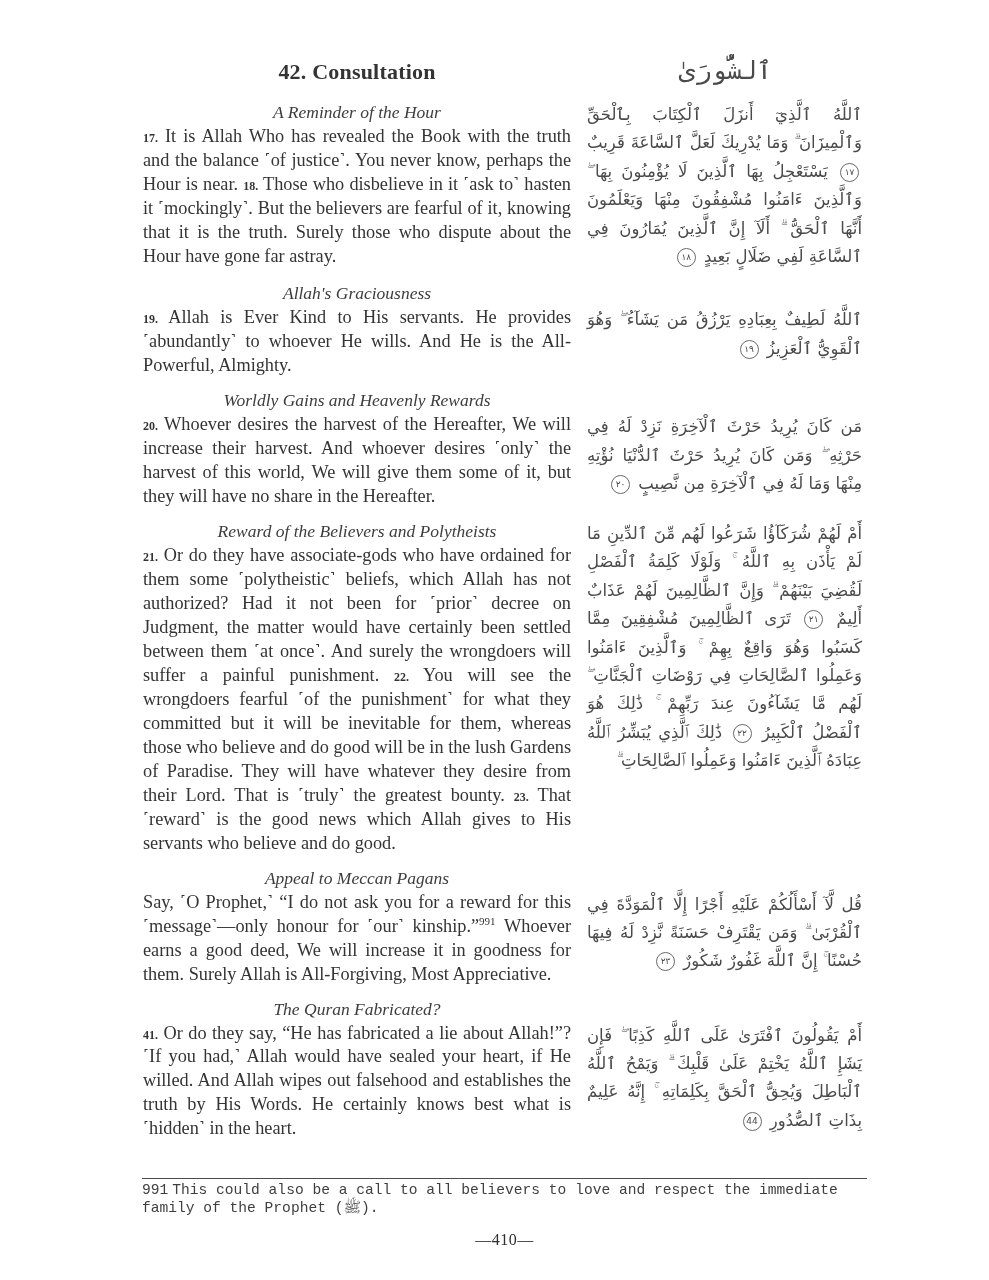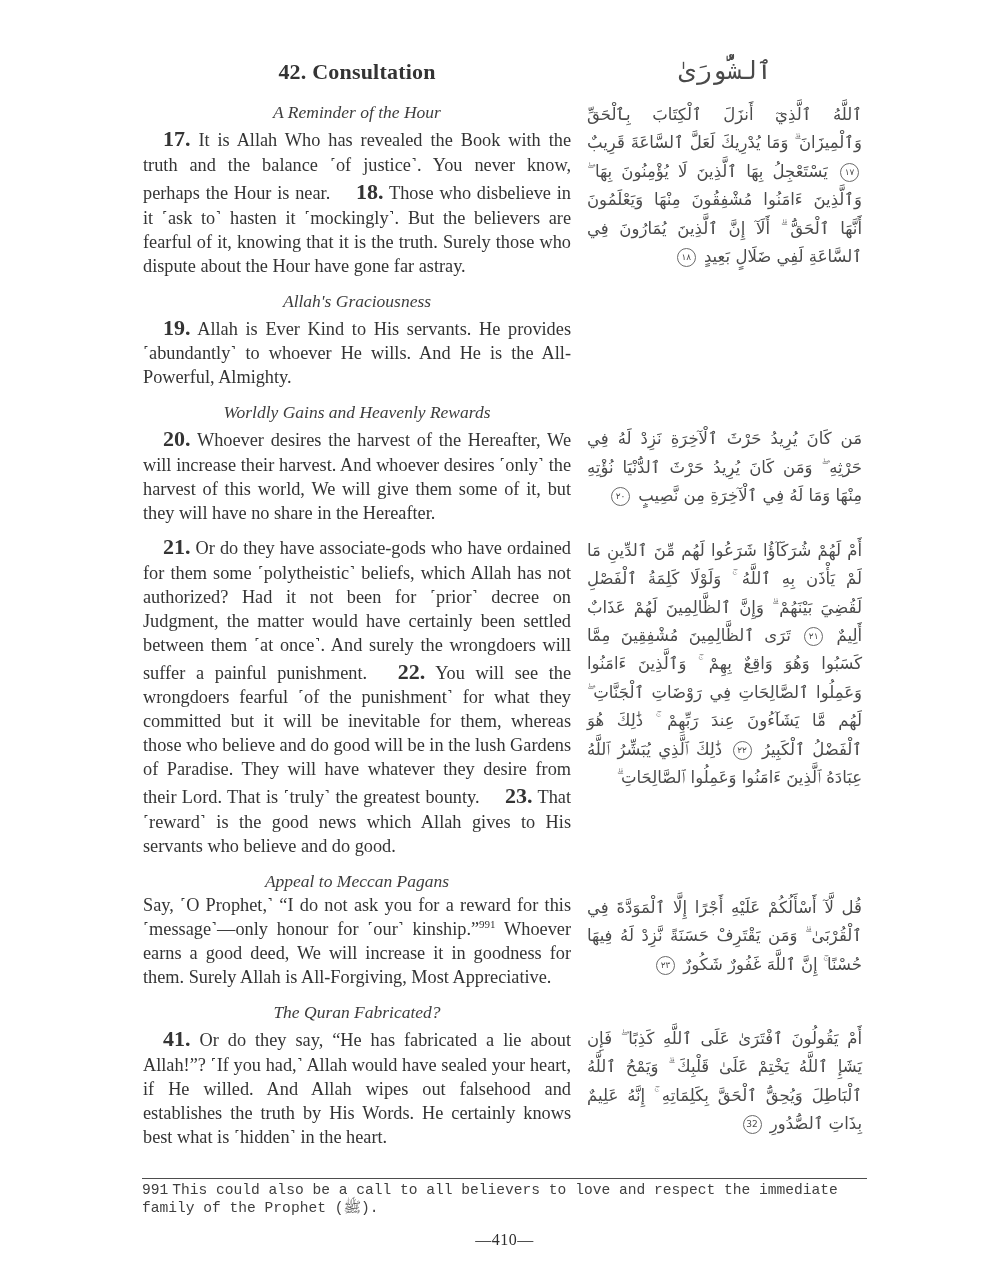--- a/index.html
+++ b/index.html
@@ -57,22 +57,21 @@
     margin: 5px 0 2px 0;
   }
   .english-text {
     margin: 0;
     font-size: 18.3px;
     line-height: 1.31;
     text-align: justify;
     color: #343434;
   }
   .english-text b {
-    font-size: 22px;
-    margin-left: 20px;
+    font-size: 12px;
   }
   .english-text sup {
     font-size: 11px;
     line-height: 0;
   }
   .arabic-text {
     margin: 4px 0 0 0;
     direction: rtl;
     font-family: "DejaVu Sans", sans-serif;
     font-size: 16.5px;
@@ -142,34 +141,38 @@
     <div class="col-ar">
       <p class="arabic-text" dir="rtl" lang="ar">ٱللَّهُ ٱلَّذِيٓ أَنزَلَ ٱلْكِتَابَ بِٱلْحَقِّ وَٱلْمِيزَانَ ۗ وَمَا يُدْرِيكَ لَعَلَّ ٱلسَّاعَةَ قَرِيبٌ <span class="ayah">١٧</span> يَسْتَعْجِلُ بِهَا ٱلَّذِينَ لَا يُؤْمِنُونَ بِهَا ۖ وَٱلَّذِينَ ءَامَنُوا مُشْفِقُونَ مِنْهَا وَيَعْلَمُونَ أَنَّهَا ٱلْحَقُّ ۗ أَلَآ إِنَّ ٱلَّذِينَ يُمَارُونَ فِي ٱلسَّاعَةِ لَفِي ضَلَالٍ بَعِيدٍ <span class="ayah">١٨</span></p>
     </div>
   </section>
 
   <section class="section">
     <div class="col-en">
       <h3 class="section-heading">Allah's Graciousness</h3>
       <p class="english-text"><b>19.</b> Allah is Ever Kind to His servants. He provides ˹abundantly˺ to whoever He wills. And He is the All-Powerful, Almighty.</p>
     </div>
+    <div class="col-ar">
+      <p class="arabic-text arabic-offset" dir="rtl" lang="ar">ٱللَّهُ لَطِيفٌ بِعِبَادِهِ يَرْزُقُ مَن يَشَآءُ ۖ وَهُوَ ٱلْقَوِيُّ ٱلْعَزِيزُ <span class="ayah">١٩</span></p>
+    </div>
   </section>
 
   <section class="section">
     <div class="col-en">
       <h3 class="section-heading">Worldly Gains and Heavenly Rewards</h3>
       <p class="english-text"><b>20.</b> Whoever desires the harvest of the Hereafter, We will increase their harvest. And whoever desires ˹only˺ the harvest of this world, We will give them some of it, but they will have no share in the Hereafter.</p>
     </div>
     <div class="col-ar">
       <p class="arabic-text arabic-offset" dir="rtl" lang="ar">مَن كَانَ يُرِيدُ حَرْثَ ٱلْآخِرَةِ نَزِدْ لَهُ فِي حَرْثِهِ ۖ وَمَن كَانَ يُرِيدُ حَرْثَ ٱلدُّنْيَا نُؤْتِهِ مِنْهَا وَمَا لَهُ فِي ٱلْآخِرَةِ مِن نَّصِيبٍ <span class="ayah">٢٠</span></p>
     </div>
   </section>
 
   <section class="section">
     <div class="col-en">
+      <h3 class="section-heading">Reward of the Believers and Polytheists</h3>
       <p class="english-text"><b>21.</b> Or do they have associate-gods who have ordained for them some ˹polytheistic˺ beliefs, which Allah has not authorized? Had it not been for ˹prior˺ decree on Judgment, the matter would have certainly been settled between them ˹at once˺. And surely the wrongdoers will suffer a painful punishment. <b>22.</b> You will see the wrongdoers fearful ˹of the punishment˺ for what they committed but it will be inevitable for them, whereas those who believe and do good will be in the lush Gardens of Paradise. They will have whatever they desire from their Lord. That is ˹truly˺ the greatest bounty. <b>23.</b> That ˹reward˺ is the good news which Allah gives to His servants who believe and do good.</p>
     </div>
     <div class="col-ar">
       <p class="arabic-text" dir="rtl" lang="ar">أَمْ لَهُمْ شُرَكَآؤُا شَرَعُوا لَهُم مِّنَ ٱلدِّينِ مَا لَمْ يَأْذَن بِهِ ٱللَّهُ ۚ وَلَوْلَا كَلِمَةُ ٱلْفَصْلِ لَقُضِيَ بَيْنَهُمْ ۗ وَإِنَّ ٱلظَّالِمِينَ لَهُمْ عَذَابٌ أَلِيمٌ <span class="ayah">٢١</span> تَرَى ٱلظَّالِمِينَ مُشْفِقِينَ مِمَّا كَسَبُوا وَهُوَ وَاقِعٌ بِهِمْ ۚ وَٱلَّذِينَ ءَامَنُوا وَعَمِلُوا ٱلصَّالِحَاتِ فِي رَوْضَاتِ ٱلْجَنَّاتِ ۖ لَهُم مَّا يَشَآءُونَ عِندَ رَبِّهِمْ ۚ ذَٰلِكَ هُوَ ٱلْفَضْلُ ٱلْكَبِيرُ <span class="ayah">٢٢</span> ذَٰلِكَ ٱلَّذِي يُبَشِّرُ ٱللَّهُ عِبَادَهُ ٱلَّذِينَ ءَامَنُوا وَعَمِلُوا ٱلصَّالِحَاتِ ۗ</p>
     </div>
   </section>
 
   <section class="section">
     <div class="col-en">
       <h3 class="section-heading">Appeal to Meccan Pagans</h3>
@@ -179,21 +182,21 @@
       <p class="arabic-text arabic-offset" dir="rtl" lang="ar">قُل لَّآ أَسْأَلُكُمْ عَلَيْهِ أَجْرًا إِلَّا ٱلْمَوَدَّةَ فِي ٱلْقُرْبَىٰ ۗ وَمَن يَقْتَرِفْ حَسَنَةً نَّزِدْ لَهُ فِيهَا حُسْنًا ۚ إِنَّ ٱللَّهَ غَفُورٌ شَكُورٌ <span class="ayah">٢٣</span></p>
     </div>
   </section>
 
   <section class="section">
     <div class="col-en">
       <h3 class="section-heading">The Quran Fabricated?</h3>
       <p class="english-text"><b>41.</b> Or do they say, “He has fabricated a lie about Allah!”? ˹If you had,˺ Allah would have sealed your heart, if He willed. And Allah wipes out falsehood and establishes the truth by His Words. He certainly knows best what is ˹hidden˺ in the heart.</p>
     </div>
     <div class="col-ar">
-      <p class="arabic-text arabic-offset" dir="rtl" lang="ar">أَمْ يَقُولُونَ ٱفْتَرَىٰ عَلَى ٱللَّهِ كَذِبًا ۖ فَإِن يَشَإِ ٱللَّهُ يَخْتِمْ عَلَىٰ قَلْبِكَ ۗ وَيَمْحُ ٱللَّهُ ٱلْبَاطِلَ وَيُحِقُّ ٱلْحَقَّ بِكَلِمَاتِهِ ۚ إِنَّهُ عَلِيمٌ بِذَاتِ ٱلصُّدُورِ <span class="ayah">32</span></p>
+      <p class="arabic-text arabic-offset" dir="rtl" lang="ar">أَمْ يَقُولُونَ ٱفْتَرَىٰ عَلَى ٱللَّهِ كَذِبًا ۖ فَإِن يَشَإِ ٱللَّهُ يَخْتِمْ عَلَىٰ قَلْبِكَ ۗ وَيَمْحُ ٱللَّهُ ٱلْبَاطِلَ وَيُحِقُّ ٱلْحَقَّ بِكَلِمَاتِهِ ۚ إِنَّهُ عَلِيمٌ بِذَاتِ ٱلصُّدُورِ <span class="ayah">44</span></p>
     </div>
   </section>
 </main>
 
   <footer class="page-footer">
     <div class="footnote-rule"></div>
     <p class="footnote"><span class="fn-num">991</span><span>This could also be a call to all believers to love and respect the immediate family of the Prophet (ﷺ).</span></p>
     <div class="page-number">—410—</div>
   </footer>
 

